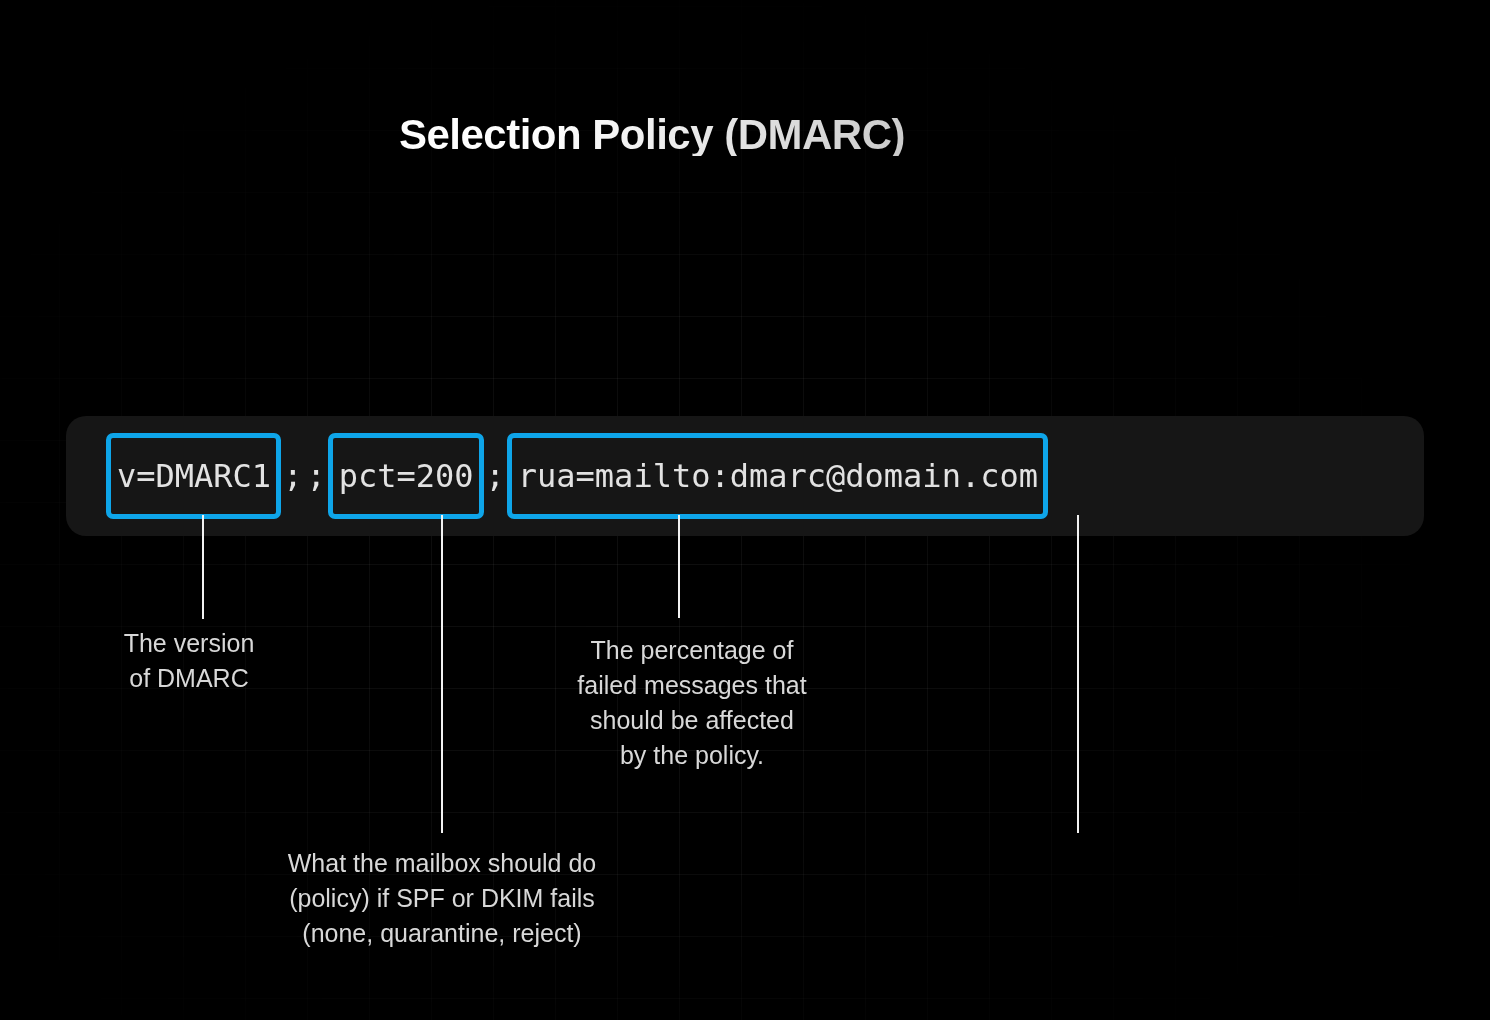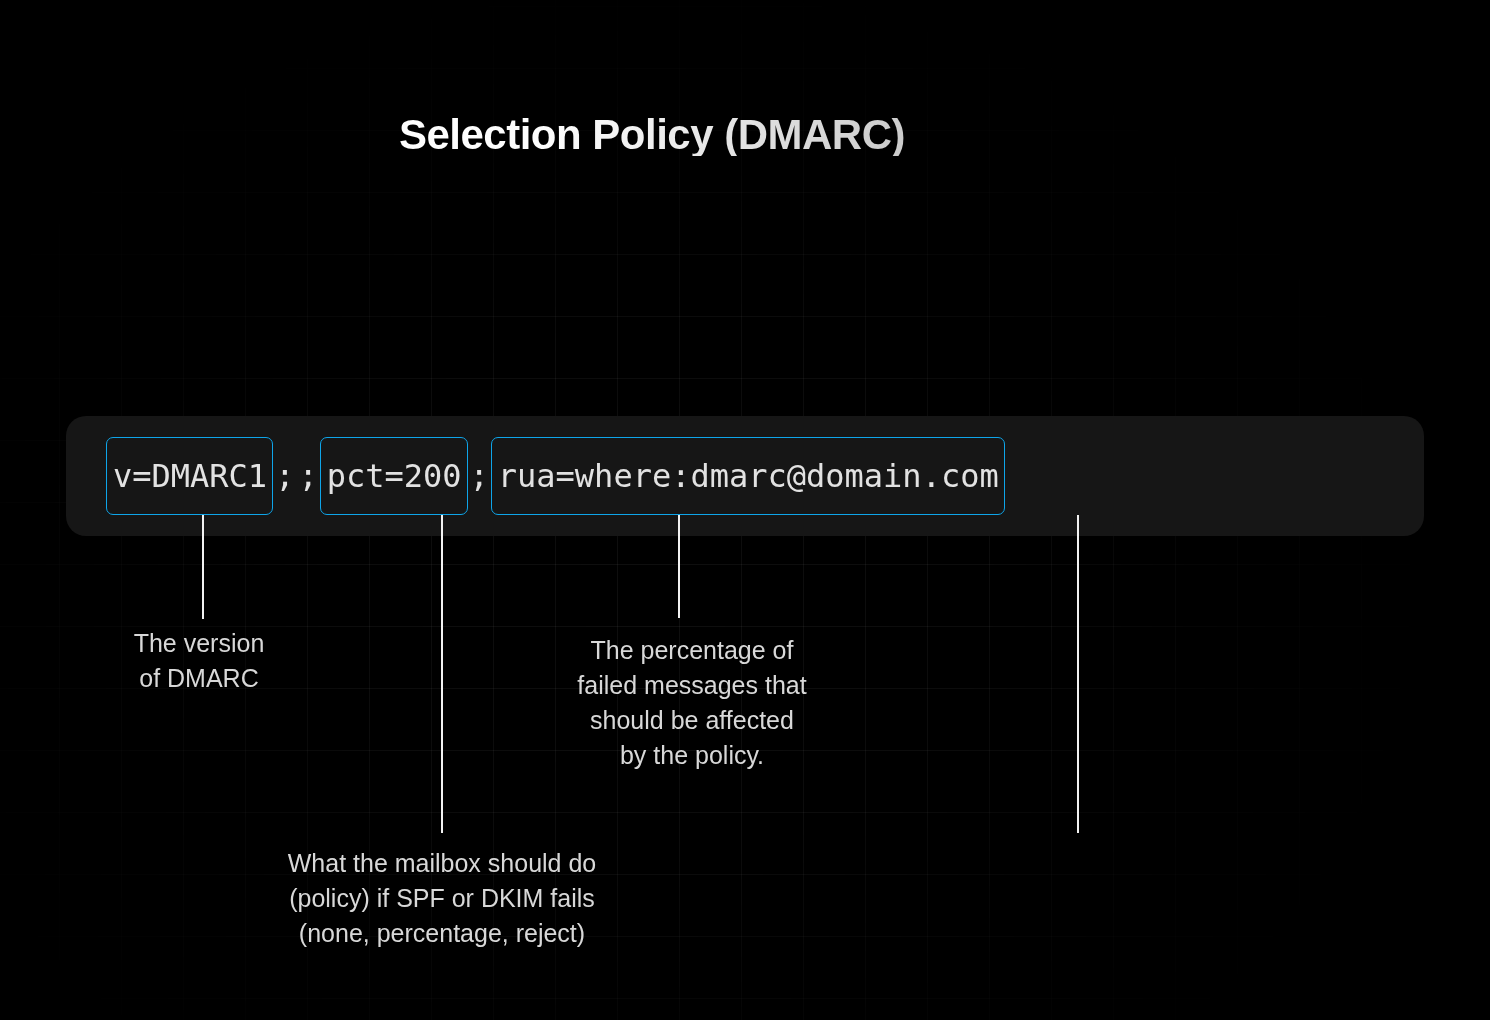--- a/index.html
+++ b/index.html
@@ -70,21 +70,21 @@
     align-items:center;
     font-family:"DejaVu Sans Mono", monospace;
     font-size:32px;
     line-height:1;
     color:#dcdcdc;
     white-space:nowrap;
     letter-spacing:0px;
   }
 
   .token-box {
-    border:1px solid #0ea5e9;
+    border:5px solid #0ea5e9;
     border-radius:7px;
     padding:22px 5px 22px 6px;
     color:#e2e2e2;
     background:transparent;
     display:inline-block;
   }
 
   .sep {
     display:inline-block;
     padding:0 2px;
@@ -121,39 +121,39 @@
     <div id="code-line">
 
       <span class="token-box">v=DMARC1</span>
       <span class="sep">;</span>
 
       <span class="sep">;</span>
 
       <span class="token-box">pct=200</span>
       <span class="sep">;</span>
 
-      <span class="token-box">rua=where:dmarc@domain.com</span>
+      <span class="token-box">rua=mailto:dmarc@domain.com</span>
 
     </div>
   </div>
 
   <div class="connector" style="left:202px; top:515px; height:104px;"></div>
 
   <div class="connector" style="left:441px; top:515px; height:318px;"></div>
 
   <div class="connector" style="left:678px; top:515px; height:103px;"></div>
 
   <div class="connector" style="left:1077px; top:515px; height:318px;"></div>
 
-  <div class="caption" style="left:74px; top:626px; width:250px;">The version
+  <div class="caption" style="left:64px; top:626px; width:250px;">The version
 of DMARC</div>
 
   <div class="caption" style="left:516px; top:633px; width:352px;">The percentage of
 failed messages that
 should be affected
 by the policy.</div>
 
   <div class="caption" style="left:222px; top:846px; width:440px;">What the mailbox should do
 (policy) if SPF or DKIM fails
-(none, percentage, reject)</div>
+(none, quarantine, reject)</div>
 
 
 </div>
 
 </body></html>

